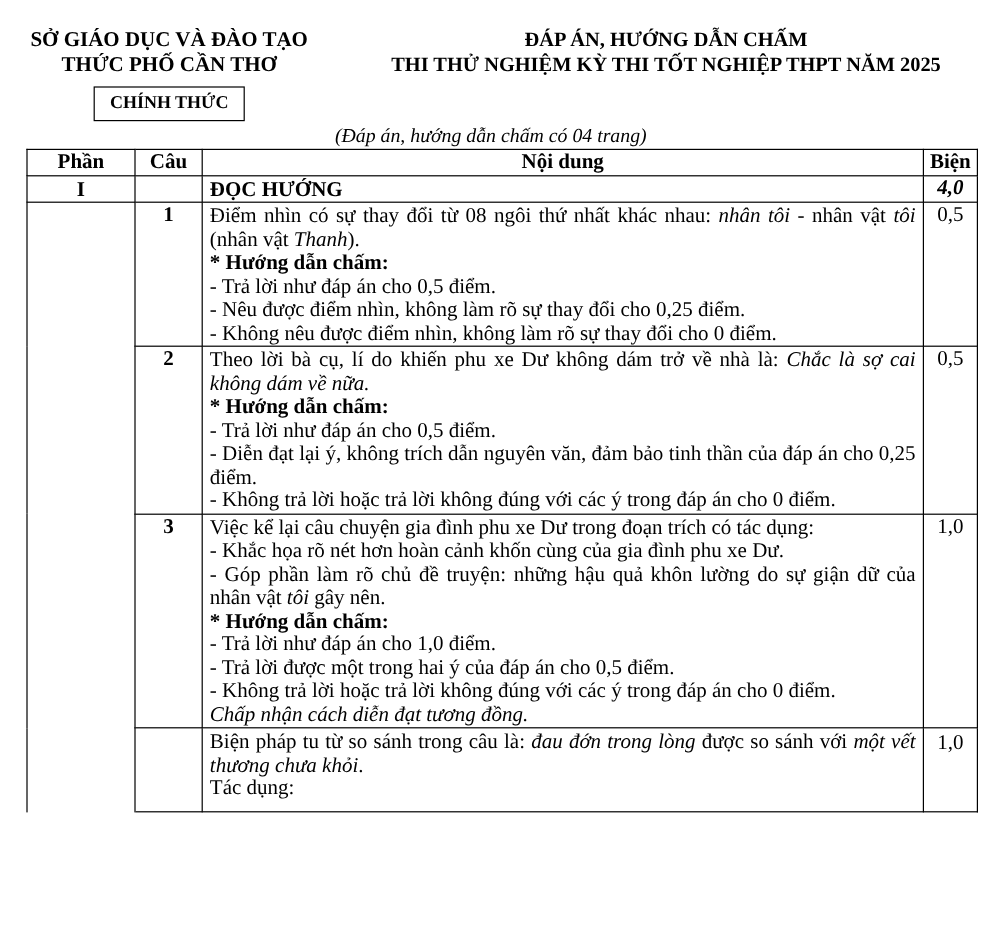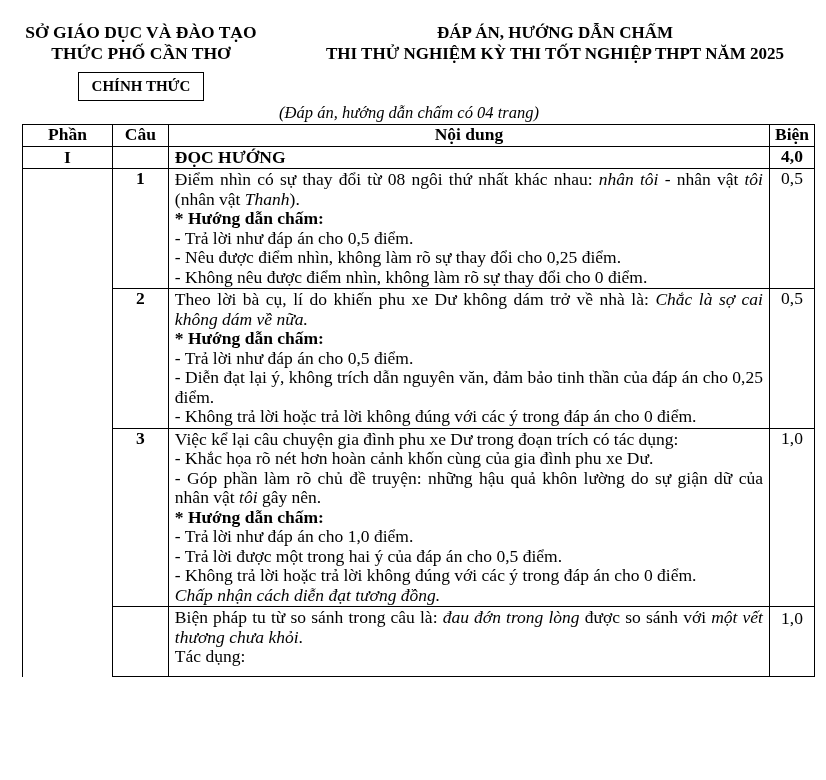--- a/index.html
+++ b/index.html
@@ -50,21 +50,21 @@
 
     td.part, td.q, td.score {
       text-align: center; vertical-align: middle;
     }
     td.q { font-weight: bold; }
     td.content {
       padding: 1px 6px 1px 6px; text-align: justify;
     }
     td.section-title { font-weight: bold; padding: 0 6px; height: 22px; line-height: 20px; }
     td.part-title { font-weight: bold; height: 22px; line-height: 20px; }
-    td.score-bold { font-weight: bold; text-align: center; vertical-align: middle; }
+    td.score-bold { font-weight: bold; text-align: center; vertical-align: middle; font-style: italic; }
     td.score-top { vertical-align: top; padding-top: 2px; text-align: center; }
 
     .line { display: block; }
     .guide { font-weight: bold; }
     .it { font-style: italic; }
     .last-row td { border-bottom: none; }
   </style>
 </head>
 <body>
 

